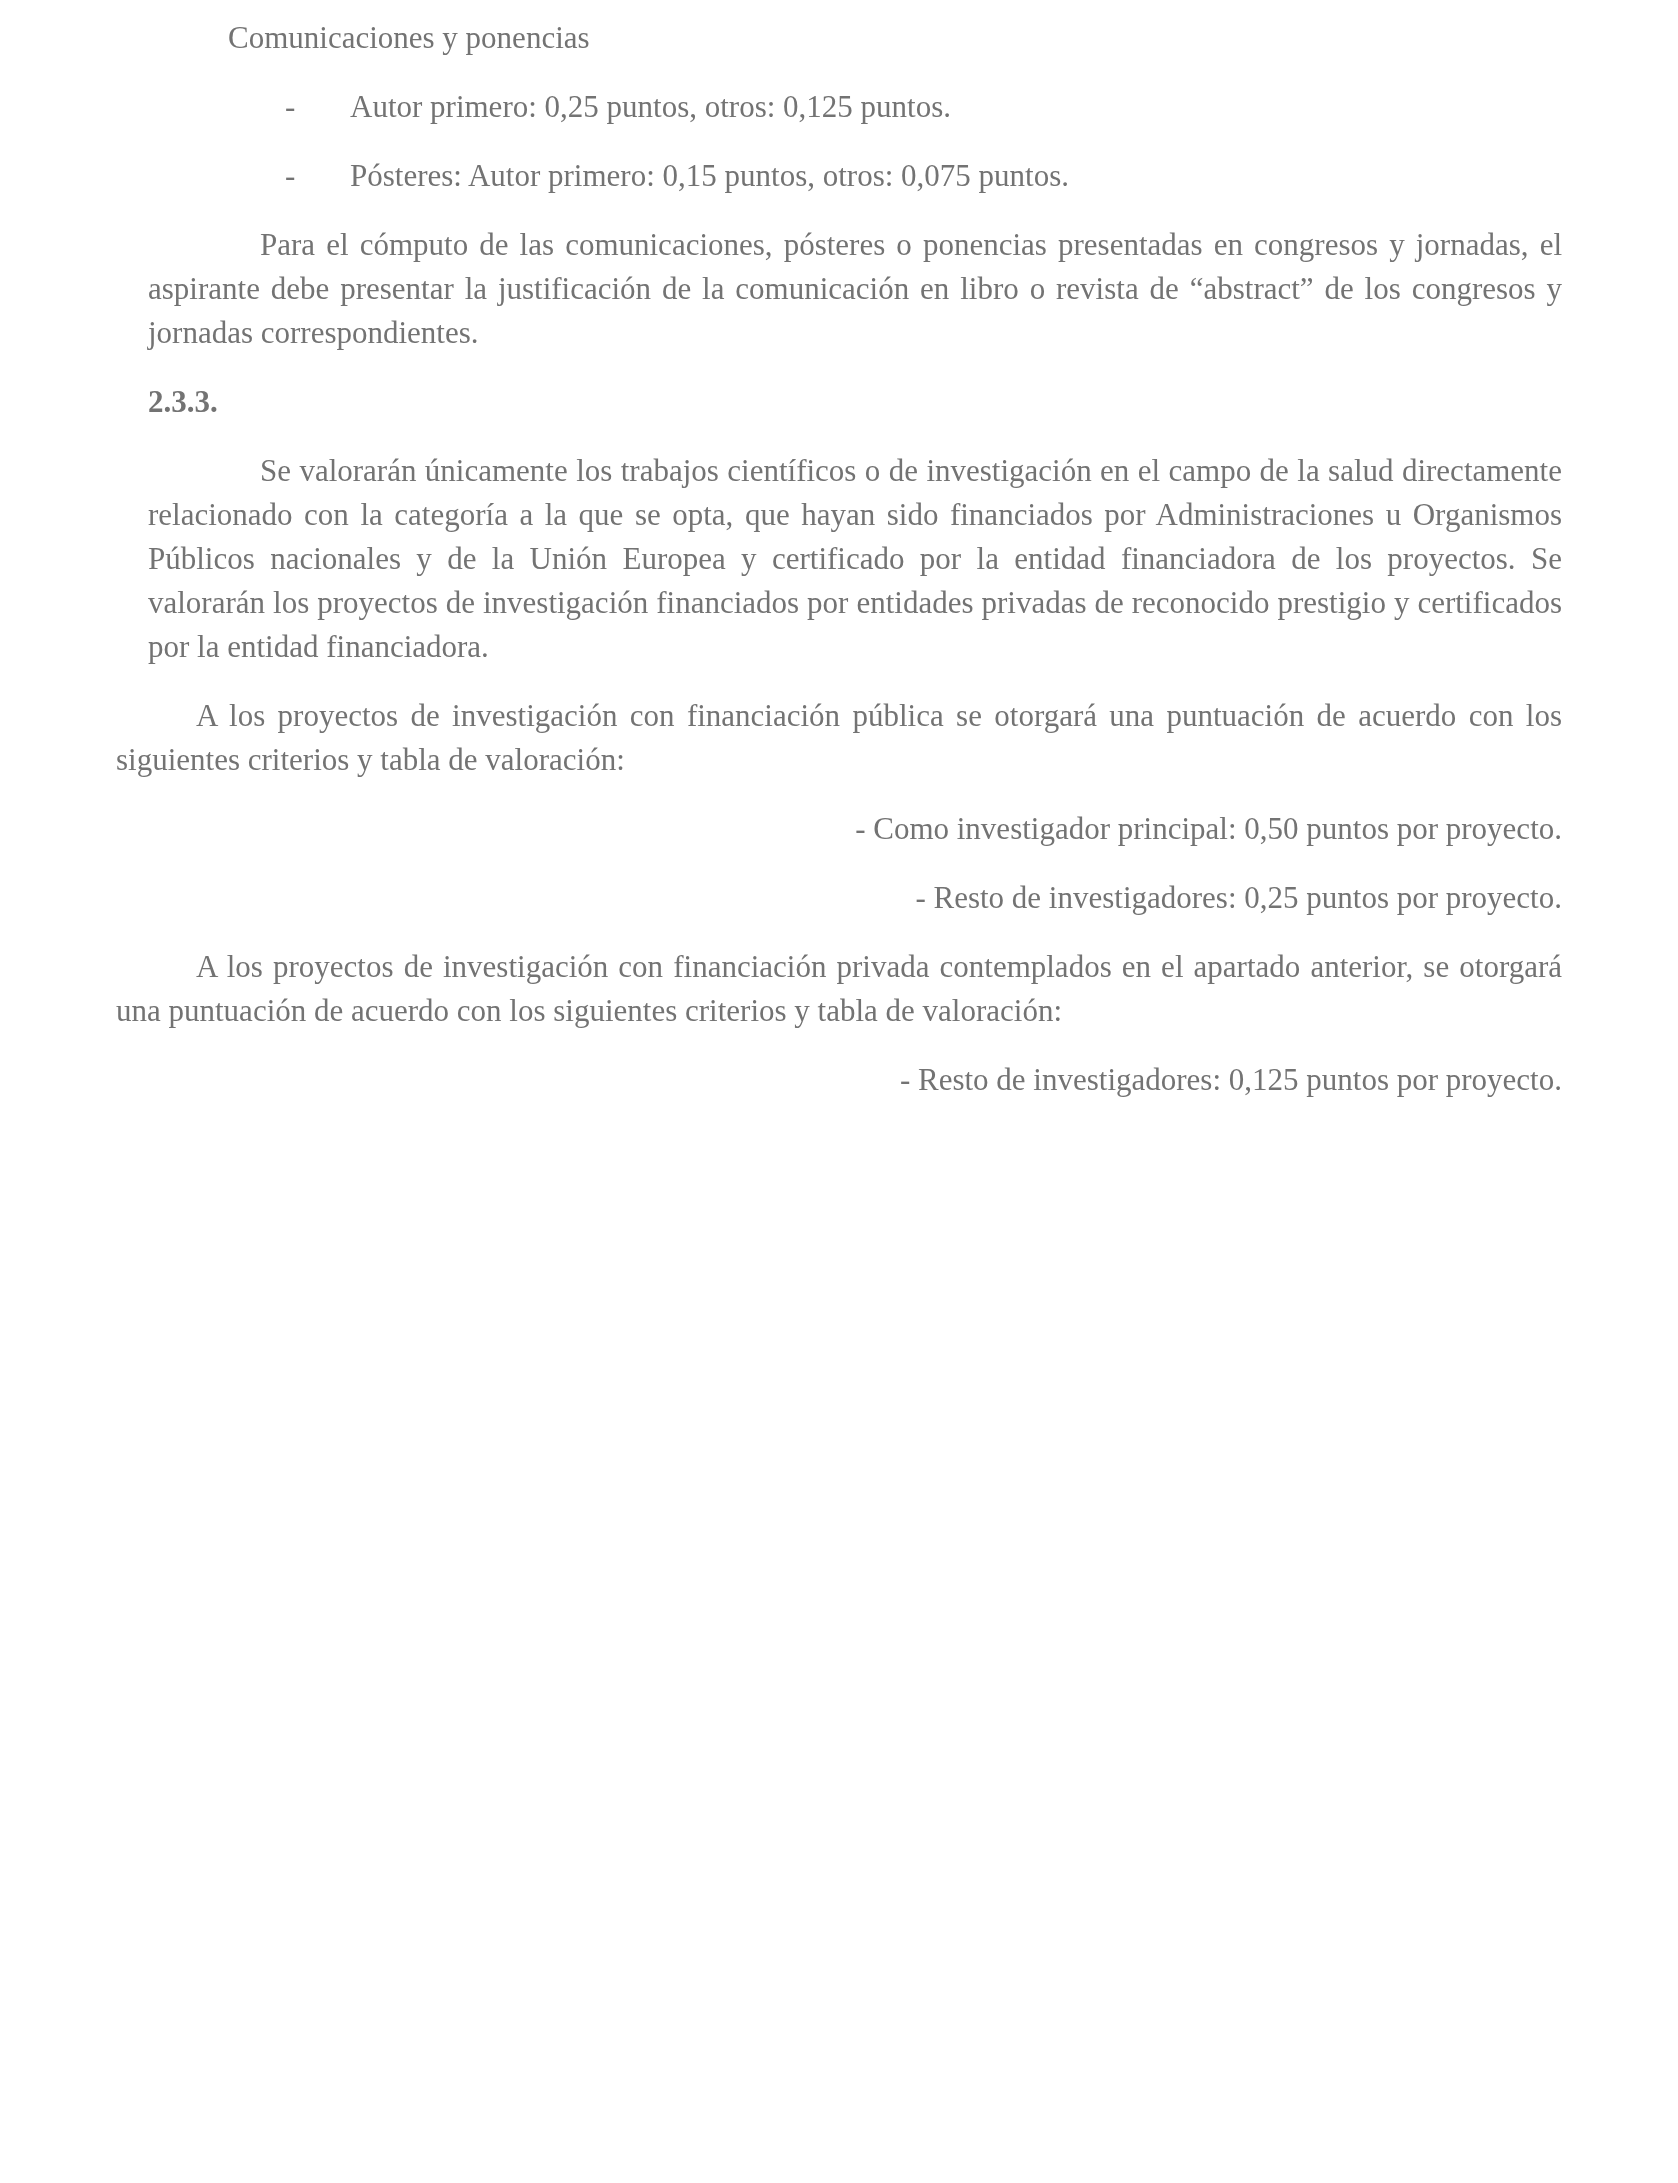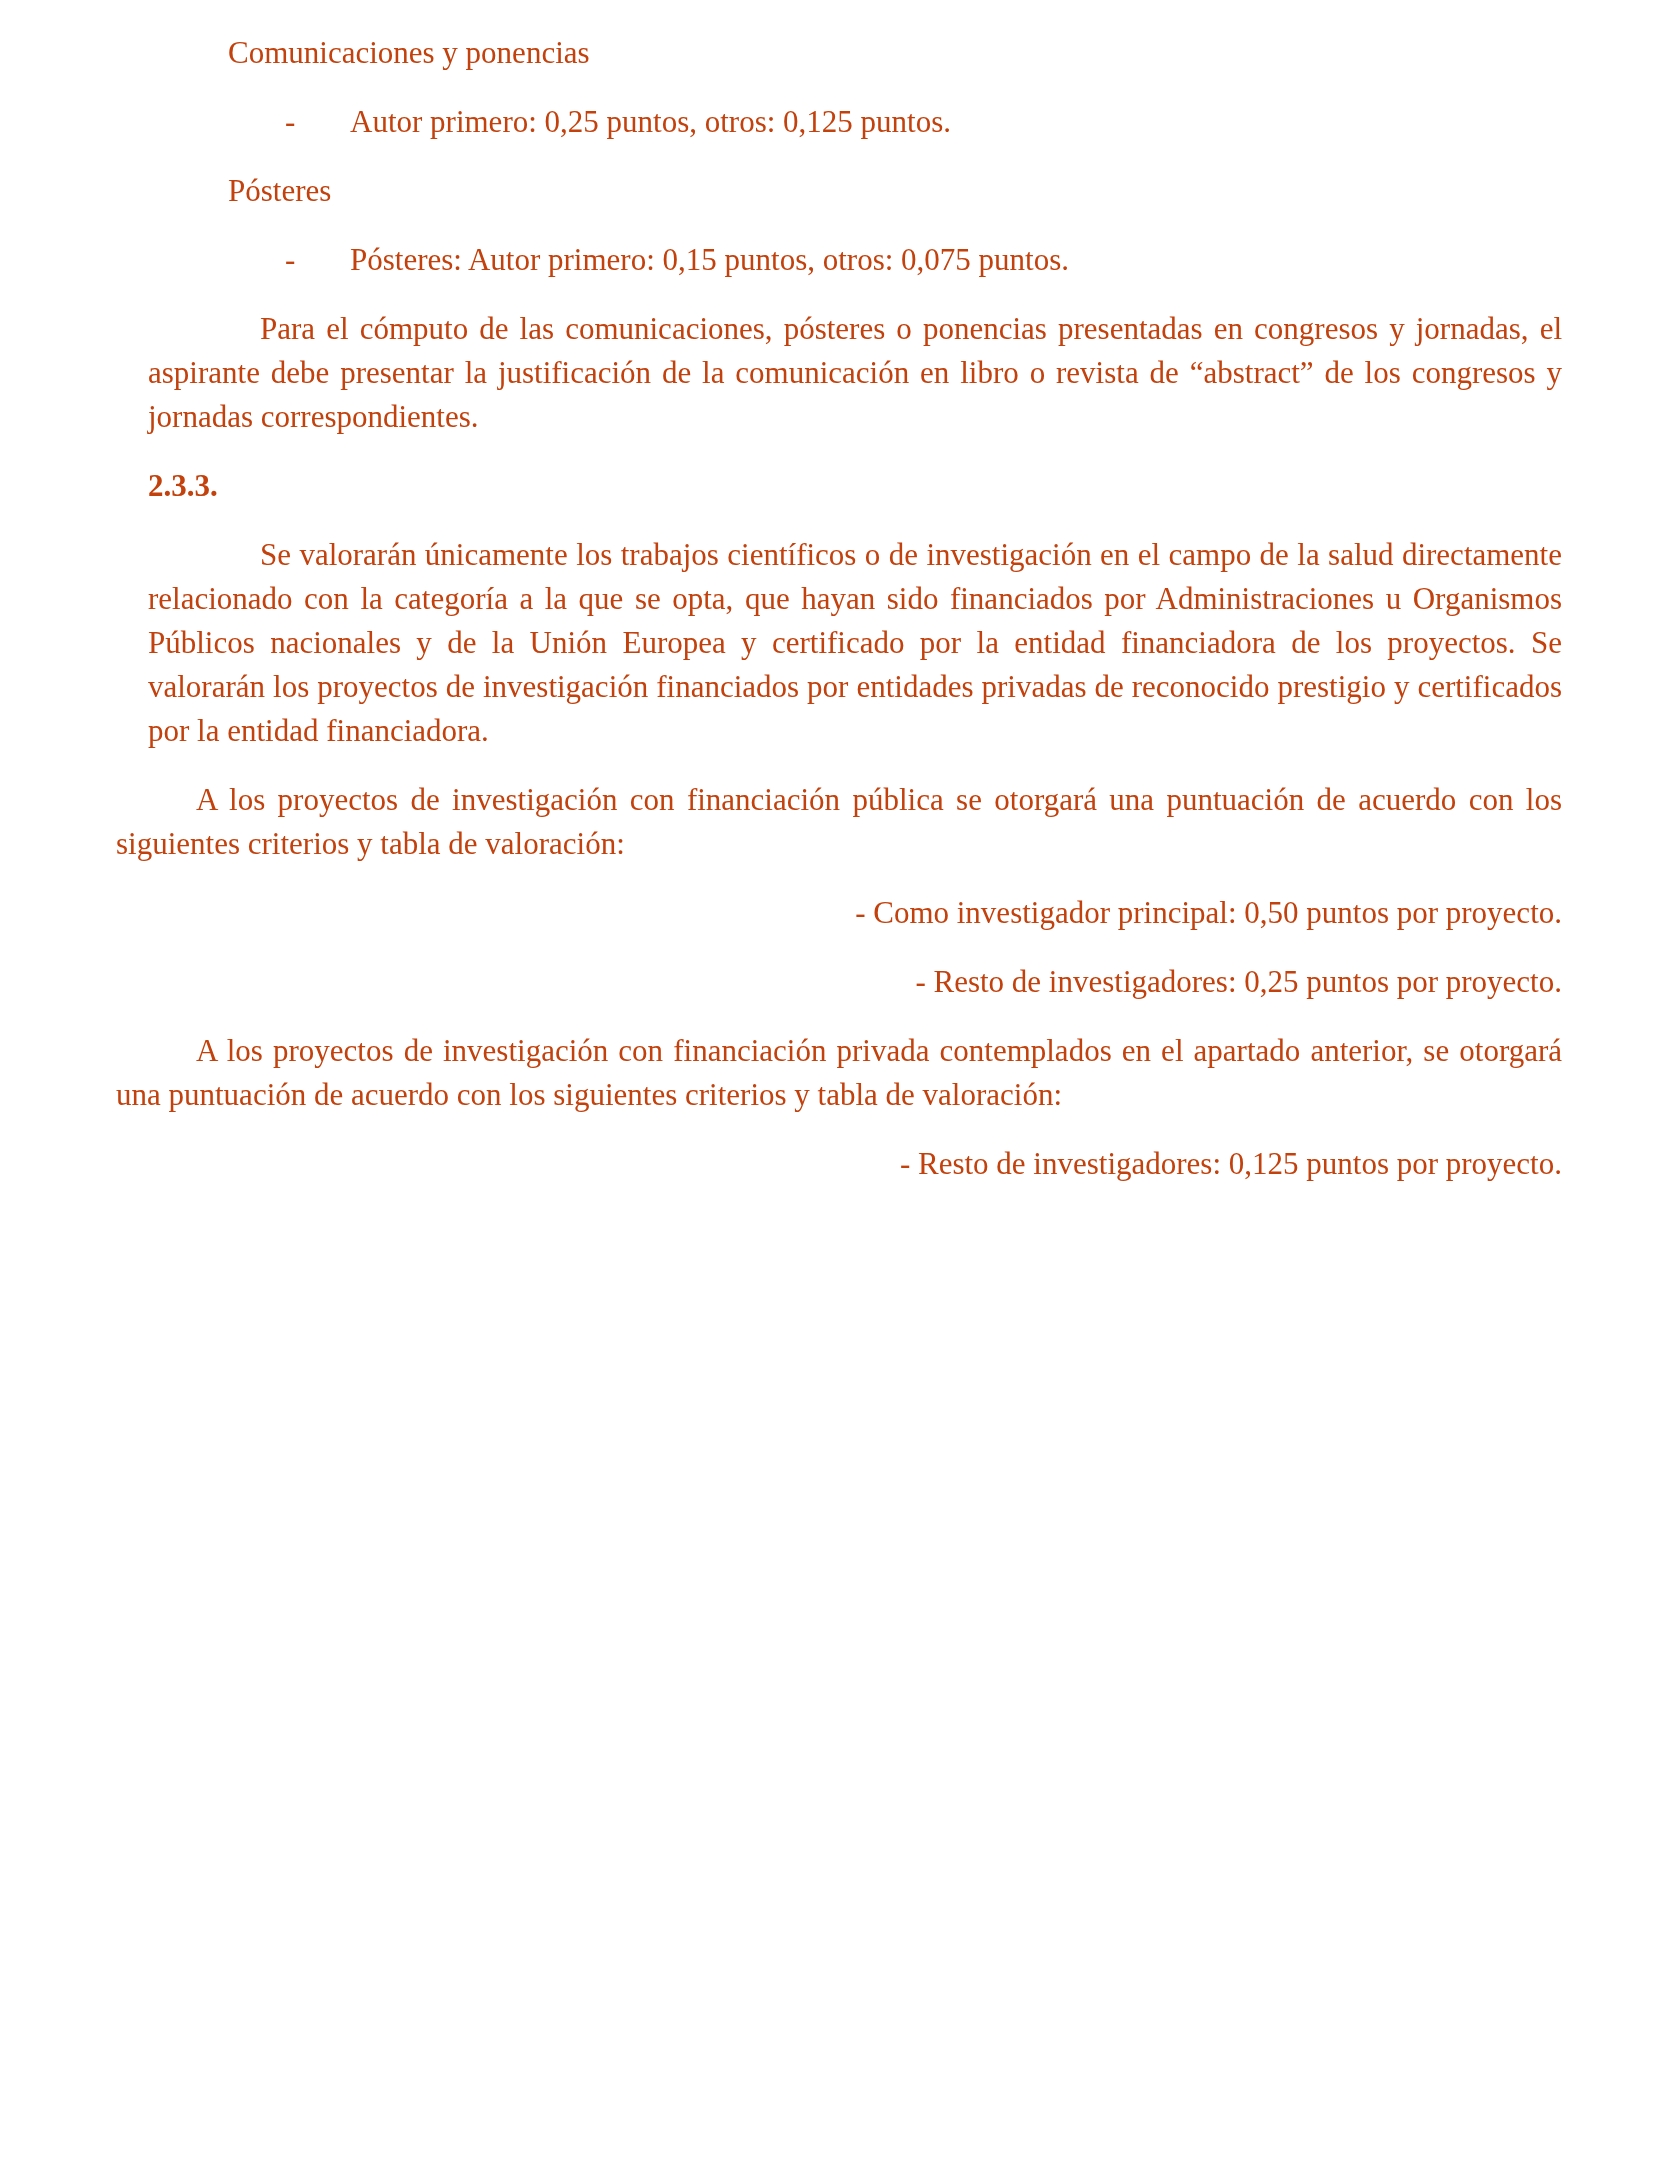--- a/index.html
+++ b/index.html
@@ -6,25 +6,25 @@
     margin: 0;
     padding: 0;
     background: #ffffff;
   }
   .page {
     position: relative;
     width: 1678px;
     height: 2183px;
     background: #ffffff;
     box-sizing: border-box;
-    padding: 31px 116px 0 116px;
+    padding: 16px 116px 0 116px;
     font-family: "Liberation Serif", "DejaVu Serif", serif;
     font-size: 31px;
     line-height: 44px;
-    color: #c2410c;
+    color: #737373;
     overflow: hidden;
   }
   .block {
     margin: 0 0 25px 0;
   }
   
   .subheading {
     margin-left: 112px;
   }
   
@@ -69,21 +69,20 @@
 
 <div class="page">
 
   <div class="block subheading">Comunicaciones y ponencias</div>
 
   <div class="block bullet-row">
     <span class="bullet-dash">-</span>
     <span class="bullet-text">Autor primero: 0,25 puntos, otros: 0,125 puntos.</span>
   </div>
 
-  <div class="block subheading">Pósteres</div>
 
   <div class="block bullet-row">
     <span class="bullet-dash">-</span>
     <span class="bullet-text">Pósteres: Autor primero: 0,15 puntos, otros: 0,075 puntos.</span>
   </div>
 
   <div class="block para">Para el cómputo de las comunicaciones, pósteres o ponencias presentadas en congresos y jornadas, el aspirante debe presentar la justificación de la comunicación en libro o revista de “abstract” de los congresos y jornadas correspondientes.</div>
 
   <div class="block section-heading">
     <span class="section-number">2.3.3.</span>

